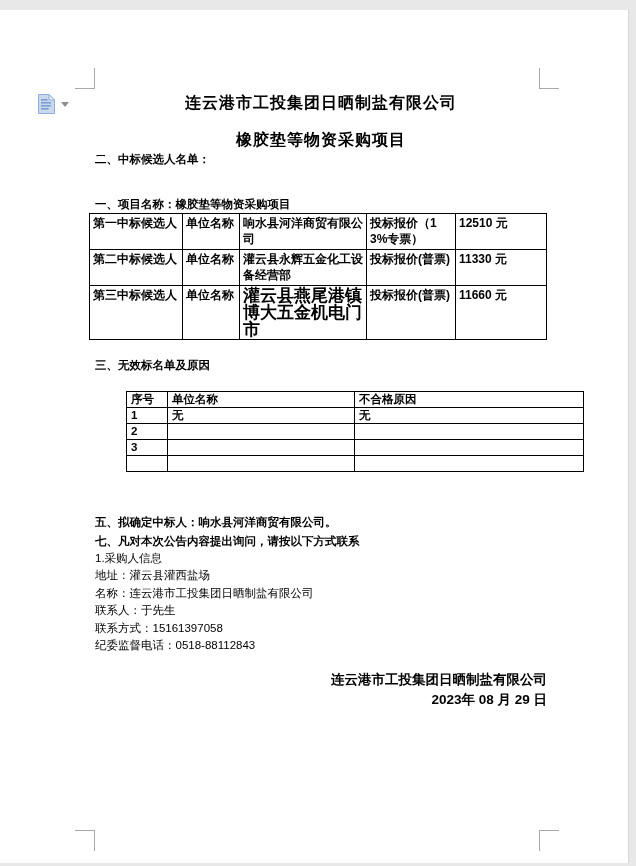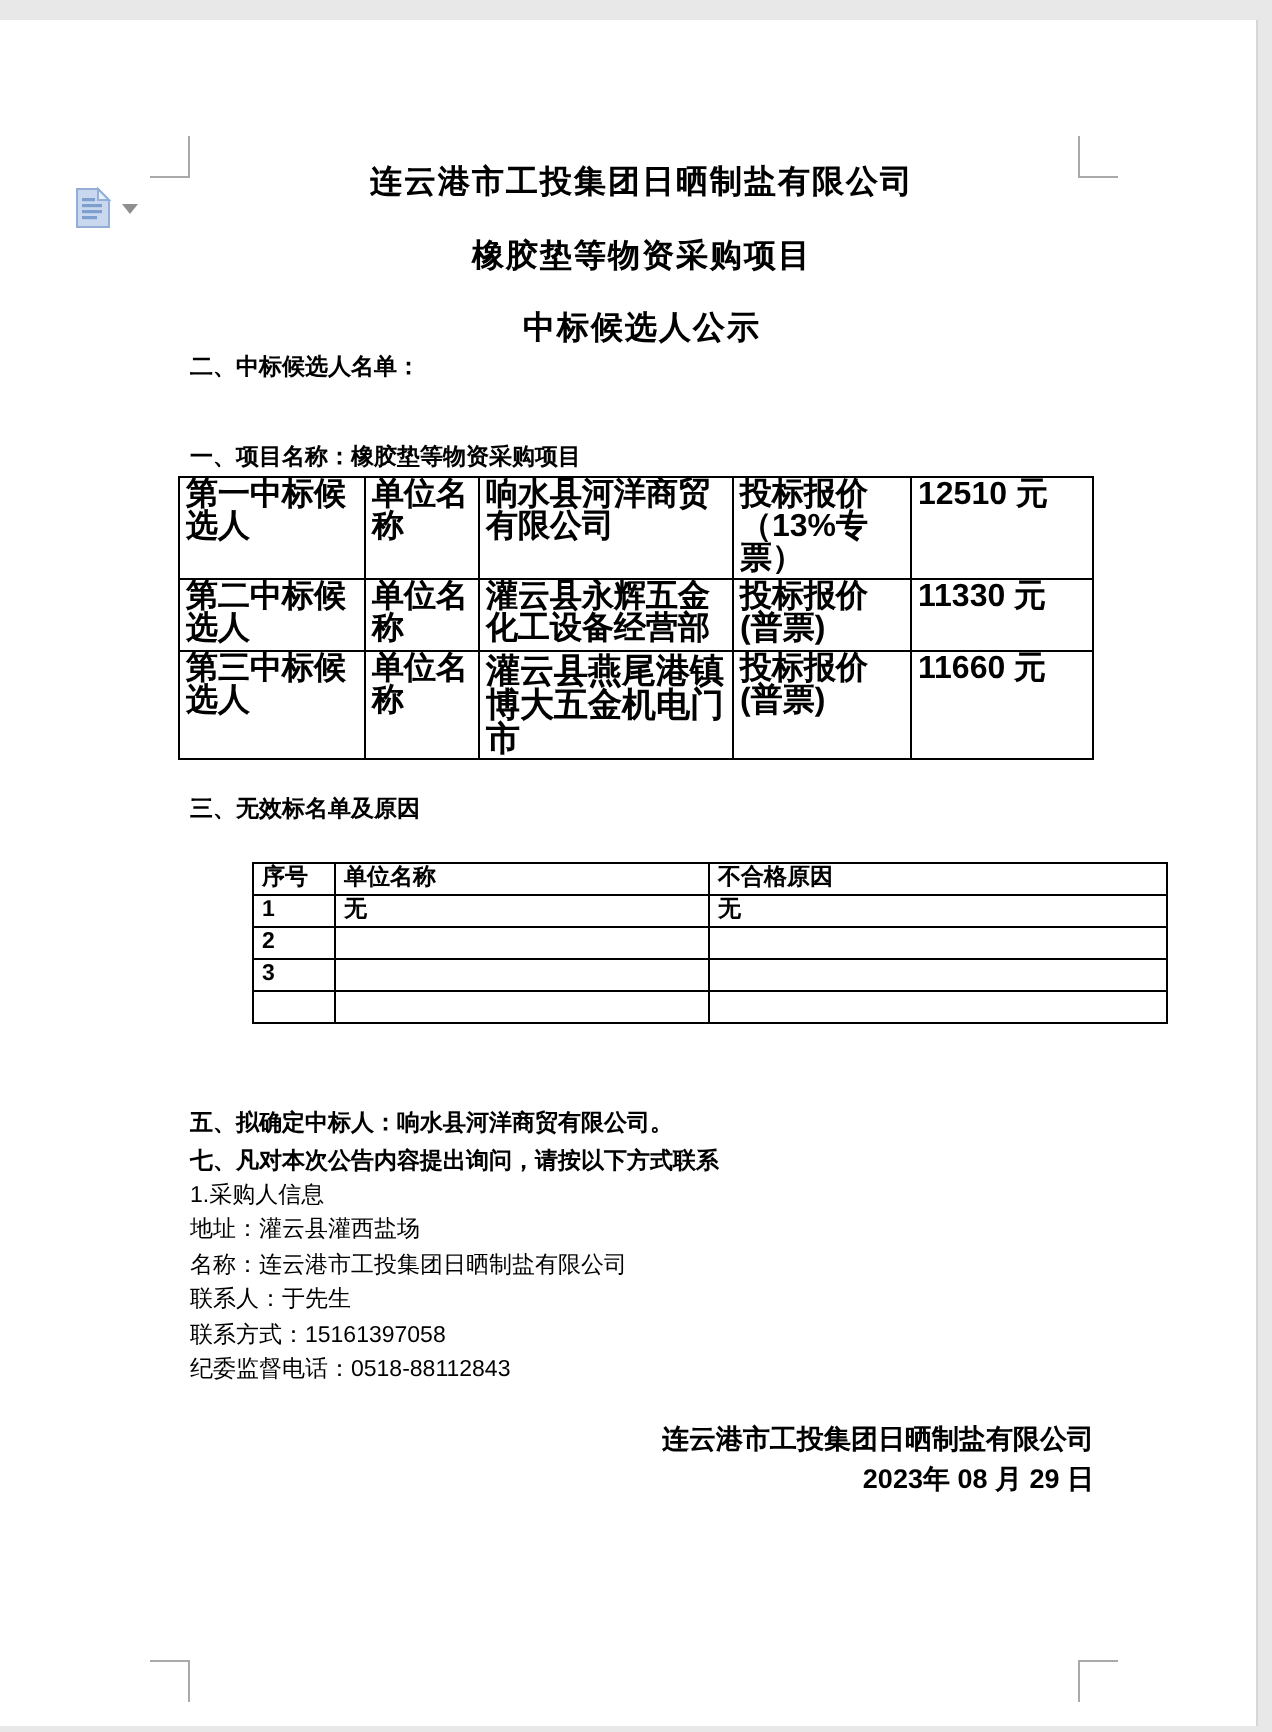--- a/index.html
+++ b/index.html
@@ -21,39 +21,39 @@
   .mark-br{left:539px;top:820px;border-left:1px solid #a9a9a9;border-top:1px solid #a9a9a9;}
   
   .paste-btn{position:absolute;left:37px;top:83px;width:34px;height:24px;cursor:pointer;}
   .paste-btn .doc-ic{position:absolute;left:0;top:0;}
   .paste-btn .drop{
     position:absolute;left:24px;top:9px;width:0;height:0;
     border-left:4px solid transparent;border-right:4px solid transparent;
     border-top:5px solid #8f8f8f;
   }
   .text-area{
-    position:absolute;left:95px;top:64px;width:452px;
+    position:absolute;left:95px;top:75px;width:452px;
     font-weight:700;
   }
   .title{font-size:16px;line-height:18px;text-align:center;letter-spacing:1px;}
   .t1{margin-top:9px;}
   .t2{margin-top:19px;}
   .t3{margin-top:18px;}
   .para{font-size:11.5px;line-height:17px;}
   .p-s1{margin-top:28px;}
   .p-s2{margin-top:2px;}
   .p-s3{margin-top:17px;}
   .loose{line-height:20px;}
   .p-s5{margin-top:40px;}
   .p-s7{line-height:18px;}
   .contact-line{font-size:11.5px;line-height:17.6px;font-weight:400;}
   table{border-collapse:collapse;table-layout:fixed;margin-left:-6px;width:457px;}
   td{border:1px solid #000;vertical-align:top;overflow:hidden;word-break:break-all;}
   .tbl-candidates{margin-top:0;}
-  .tbl-candidates td{font-size:16px;line-height:16px;padding:1px 3px;height:33px;font-weight:700;}
+  .tbl-candidates td{font-size:12px;line-height:16px;padding:1px 3px;height:33px;font-weight:700;}
   .tbl-candidates .alt-font{font-size:17px;line-height:17px;font-family:Liberation Sans, sans-serif;}
   .tbl-invalid{margin-top:17px;margin-left:31px;}
   .tbl-invalid td{font-size:11.5px;line-height:13px;padding:1px 4px;height:12.5px;font-weight:700;}
   .signature{margin-top:15px;text-align:right;font-size:13.5px;line-height:20px;font-weight:700;}
 </style>
 </head>
 <body>
 
 <div class="page">
 
@@ -73,21 +73,20 @@
         <rect x="4" y="15" width="7.5" height="1.6" fill="#7e9fce"></rect>
       </svg>
     </span>
     <span class="drop"></span>
   </div>
 
   <div class="text-area">
 
     <div class="title t1">连云港市工投集团日晒制盐有限公司</div>
     <div class="title t2">橡胶垫等物资采购项目</div>
-    <div class="title t3">中标候选人公示</div>
 
     <div class="para p-s2">二、中标候选人名单：</div>
     <div class="para p-s1">一、项目名称：橡胶垫等物资采购项目</div>
 
     <table class="tbl-candidates">
       <colgroup>
         <col style="width:93px">
           <col style="width:57px">
           <col style="width:127px">
           <col style="width:89px">

